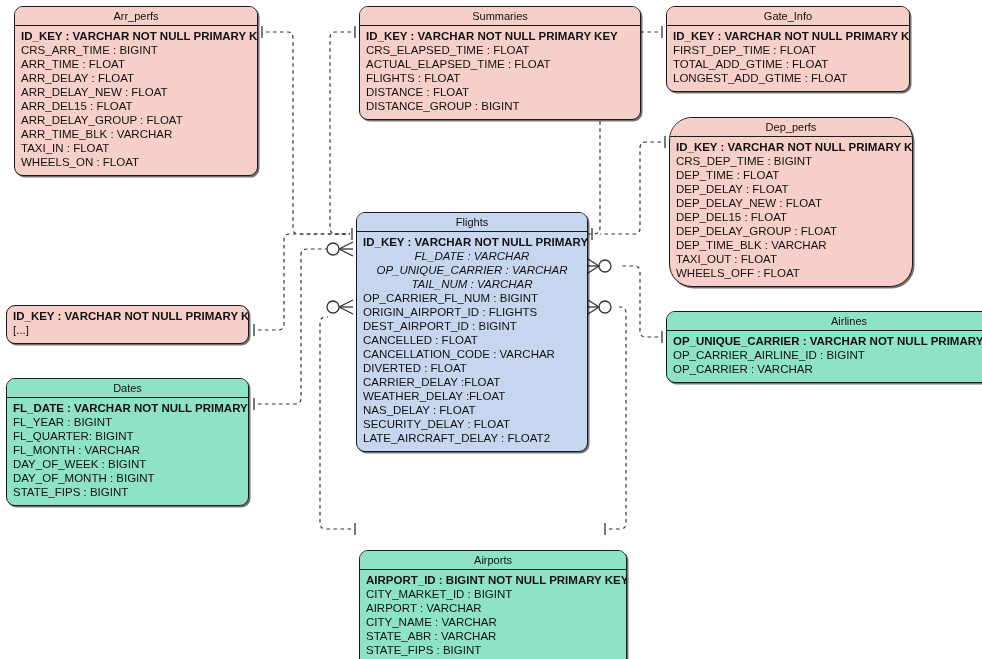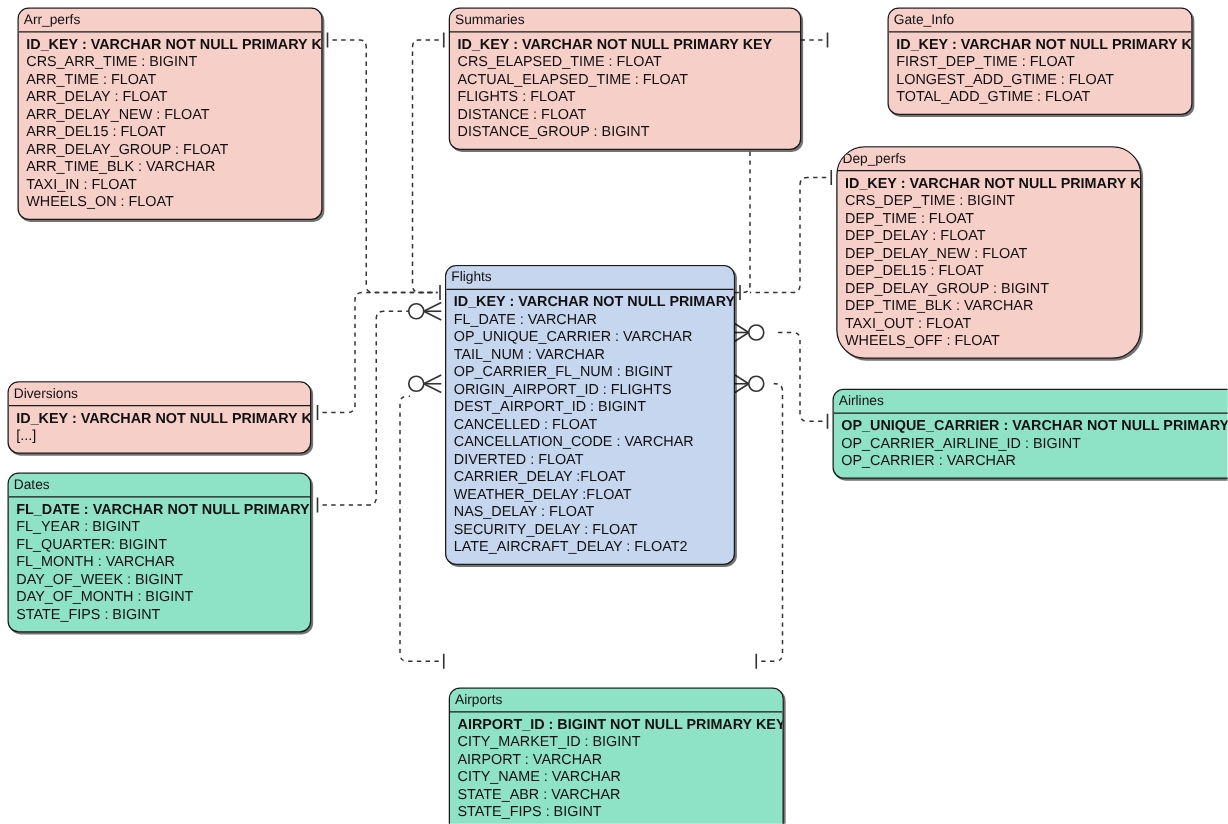--- a/index.html
+++ b/index.html
@@ -32,20 +32,21 @@
   .entity {
     position: absolute;
     box-sizing: border-box;
     border: 1.5px solid #1a1a1a;
     border-radius: 9px;
     z-index: 2;
     box-shadow: 1.5px 1.5px 0px rgba(0,0,0,0.55);
     overflow: hidden;
   }
   .entity-title {
+    text-align: center;
     font-size: 11px;
     line-height: 14px;
     padding: 2px 4px 2px 4px;
     color: #111;
     border-bottom: 1.5px solid #1a1a1a;
     font-family: "Liberation Sans", sans-serif;
     white-space: nowrap;
   }
   .entity-body {
     padding: 3px 6px 6px 6px;
@@ -54,20 +55,22 @@
     font-size: 11.5px;
     line-height: 14px;
     color: #111;
     white-space: nowrap;
     font-family: "Liberation Sans", sans-serif;
   }
   .attr.pk {
     font-weight: bold;
   }
   .attr.fk {
+    font-style: italic;
+    text-align: center;
   }
   
   .pal-pink  { background: #f7cfc9; }
   .pal-green { background: #8ee3c6; }
   .pal-blue  { background: #c6d6ef; }
   .pal-pink  > .entity-title  { background: #f7cfc9; }
   .pal-green > .entity-title  { background: #8ee3c6; }
   .pal-blue  > .entity-title  { background: #c6d6ef; }
 </style>
 </head>
@@ -174,39 +177,39 @@
         <div class="entity-title">Summaries</div>
         <div class="entity-body">
           <div class="attr pk">ID_KEY : VARCHAR NOT NULL PRIMARY KEY</div>
           <div class="attr">CRS_ELAPSED_TIME : FLOAT</div>
           <div class="attr">ACTUAL_ELAPSED_TIME : FLOAT</div>
           <div class="attr">FLIGHTS : FLOAT</div>
           <div class="attr">DISTANCE : FLOAT</div>
           <div class="attr">DISTANCE_GROUP : BIGINT</div>
         </div>
       </div>
-      <div class="entity pal-pink" style="left: 666px; top: 6px; width: 244px; margin-left: 44px;">
+      <div class="entity pal-pink" style="left: 666px; top: 6px; width: 244px;">
         <div class="entity-title">Gate_Info</div>
         <div class="entity-body">
           <div class="attr pk">ID_KEY : VARCHAR NOT NULL PRIMARY KEY</div>
           <div class="attr">FIRST_DEP_TIME : FLOAT</div>
+          <div class="attr">TOTAL_ADD_GTIME : FLOAT</div>
           <div class="attr">LONGEST_ADD_GTIME : FLOAT</div>
-          <div class="attr">TOTAL_ADD_GTIME : FLOAT</div>
         </div>
       </div>
       <div class="entity pal-pink" style="left: 669px; top: 117px; width: 244px; border-radius: 23px;">
         <div class="entity-title">Dep_perfs</div>
         <div class="entity-body">
           <div class="attr pk">ID_KEY : VARCHAR NOT NULL PRIMARY KEY</div>
           <div class="attr">CRS_DEP_TIME : BIGINT</div>
           <div class="attr">DEP_TIME : FLOAT</div>
           <div class="attr">DEP_DELAY : FLOAT</div>
           <div class="attr">DEP_DELAY_NEW : FLOAT</div>
           <div class="attr">DEP_DEL15 : FLOAT</div>
-          <div class="attr">DEP_DELAY_GROUP : BIGINT</div>
+          <div class="attr">DEP_DELAY_GROUP : FLOAT</div>
           <div class="attr">DEP_TIME_BLK : VARCHAR</div>
           <div class="attr">TAXI_OUT : FLOAT</div>
           <div class="attr">WHEELS_OFF : FLOAT</div>
         </div>
       </div>
       <div class="entity pal-blue" style="left: 356px; top: 212px; width: 232px;">
         <div class="entity-title">Flights</div>
         <div class="entity-body">
           <div class="attr pk">ID_KEY : VARCHAR NOT NULL PRIMARY KEY,</div>
           <div class="attr fk">FL_DATE : VARCHAR</div>
@@ -219,21 +222,20 @@
           <div class="attr">CANCELLATION_CODE : VARCHAR</div>
           <div class="attr">DIVERTED : FLOAT</div>
           <div class="attr">CARRIER_DELAY :FLOAT</div>
           <div class="attr">WEATHER_DELAY :FLOAT</div>
           <div class="attr">NAS_DELAY : FLOAT</div>
           <div class="attr">SECURITY_DELAY : FLOAT</div>
           <div class="attr">LATE_AIRCRAFT_DELAY : FLOAT2</div>
         </div>
       </div>
       <div class="entity pal-pink" style="left: 6px; top: 305px; width: 243px;">
-        <div class="entity-title">Diversions</div>
         <div class="entity-body">
           <div class="attr pk">ID_KEY : VARCHAR NOT NULL PRIMARY KEY</div>
           <div class="attr">[...]</div>
         </div>
       </div>
       <div class="entity pal-green" style="left: 666px; top: 311px; width: 366px;">
         <div class="entity-title">Airlines</div>
         <div class="entity-body">
           <div class="attr pk">OP_UNIQUE_CARRIER : VARCHAR NOT NULL PRIMARY KEY</div>
           <div class="attr">OP_CARRIER_AIRLINE_ID : BIGINT</div>

